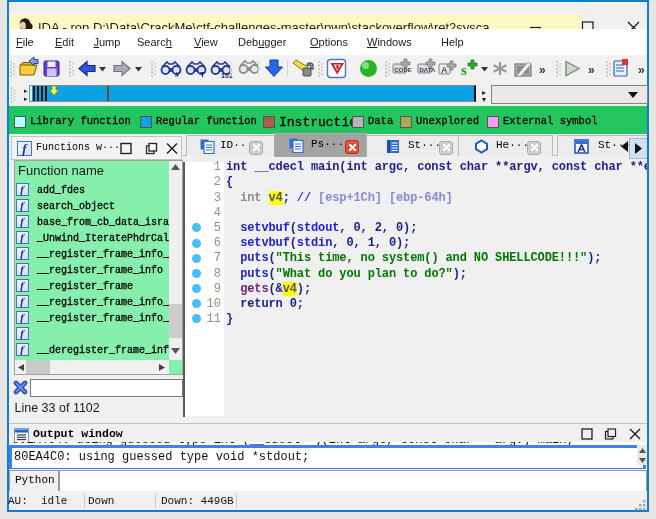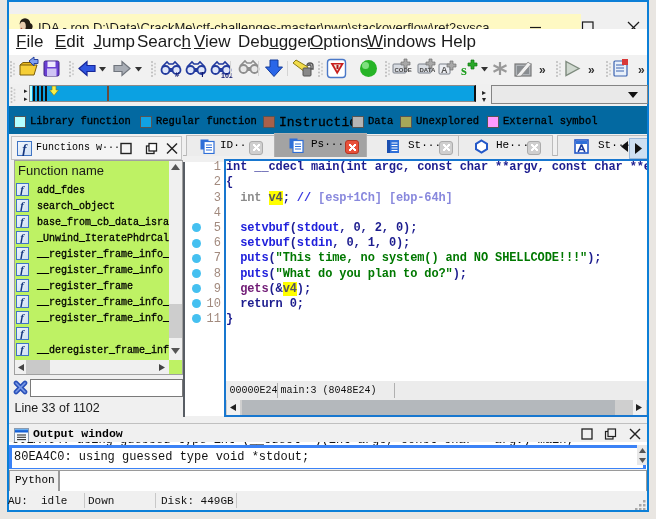--- a/index.html
+++ b/index.html
@@ -1,19 +1,19 @@
 <!DOCTYPE html>
 <html><head><meta charset="utf-8"><style>
 html,body{margin:0;padding:0}
 body{width:656px;height:519px;background:#e9e6e2;font-family:"Liberation Sans",sans-serif;position:relative;overflow:hidden}
 .abs{position:absolute}
 .mono{font-family:"Liberation Mono",monospace}
 #win{position:absolute;left:7px;top:0;width:638px;height:508px;border:2px solid #0c7fd7;background:#f0f0f0}
 .btnline{stroke:#1a1a1a;stroke-width:1.2;fill:none}
-.mi{position:absolute;top:0;height:26px;line-height:26px;font-size:17px;color:#1b1b1b}
+.mi{position:absolute;top:0;height:26px;line-height:26px;font-size:11px;color:#1b1b1b}
 u{text-decoration:underline}
 .fnrow{position:absolute;left:0;height:16px;width:167px;overflow:hidden;white-space:nowrap}
 .fnrow .t{position:absolute;left:22px;top:2.5px;font-size:10px;font-family:"Liberation Mono",monospace;color:#000;-webkit-text-stroke:0.3px #000}
 .ficon{position:absolute;left:0.5px;top:1px;width:11px;height:11px;background:linear-gradient(135deg,#eef4fc,#cfe0f4);border:1px solid #3f74c4;font-family:"Liberation Serif",serif;font-style:italic;font-weight:bold;font-size:11px;color:#13357d;text-align:center;line-height:11px}
 .tab{position:absolute;top:1.5px;height:20px;background:#ececec;border:1px solid #bcbcbc;border-bottom:none}
 .tlab{position:absolute;top:3px;font-size:11px;font-family:"Liberation Mono",monospace;color:#000}
 .cbox{position:absolute;top:5px;width:12px;height:12px;border-radius:3px;background:#cfcfcf;border:1px solid #ababab}
 .cbox:before{content:"";position:absolute;left:2.5px;top:2.5px;width:7px;height:7px;background:
  linear-gradient(45deg,transparent 40%,#fff 40%,#fff 60%,transparent 60%),
  linear-gradient(-45deg,transparent 40%,#fff 40%,#fff 60%,transparent 60%)}
@@ -178,21 +178,21 @@
   </div>
   <div class="abs" style="left:473px;top:4px;font-size:8px;color:#222">▸</div>
   <div class="abs" style="left:473px;top:11px;font-size:8px;color:#222">▾</div>
   <div class="abs" style="left:482px;top:1px;width:155px;height:17px;background:#e9e9e9;border:1px solid #848484">
      <svg class="abs" style="right:8px;top:5px" width="12" height="8">
           <path d="M1 1 L11 1 L6 7 Z" fill="#111"></path>
         </svg>
   </div>
  </div>
 
- <div class="abs" style="left:0;top:104px;width:638px;height:28px;background:#0369a1" id="legend">
+ <div class="abs" style="left:0;top:104px;width:638px;height:28px;background:#22c55e" id="legend">
   <div class="abs" style="left:5px;top:10px;width:10px;height:10px;background:#b4ffff;border:1px solid #555"></div>
   <div class="abs mono" style="left:21px;top:8.5px;font-size:10.5px;color:#000;-webkit-text-stroke:0.3px #000">Library function</div>
   <div class="abs" style="left:131px;top:10px;width:10px;height:10px;background:#11a2e4;border:1px solid #555"></div>
   <div class="abs mono" style="left:147px;top:8.5px;font-size:10.5px;color:#000;-webkit-text-stroke:0.3px #000">Regular function</div>
   <div class="abs" style="left:254px;top:10px;width:10px;height:10px;background:#a8604a;border:1px solid #555"></div>
   <div class="abs mono" style="left:270px;top:8.5px;font-size:13px;color:#000;-webkit-text-stroke:0.3px #000">Instruction</div>
   <div class="abs" style="left:343px;top:10px;width:10px;height:10px;background:#b4b4b4;border:1px solid #555"></div>
   <div class="abs mono" style="left:359px;top:8.5px;font-size:10.5px;color:#000;-webkit-text-stroke:0.3px #000">Data</div>
   <div class="abs" style="left:391px;top:10px;width:10px;height:10px;background:#a8a858;border:1px solid #555"></div>
   <div class="abs mono" style="left:407px;top:8.5px;font-size:10.5px;color:#000;-webkit-text-stroke:0.3px #000">Unexplored</div>
@@ -205,21 +205,21 @@
     <div class="abs" style="left:5px;top:3.5px;width:13px;height:13px;background:linear-gradient(135deg,#f2f7fd,#cfe0f4);border:1.5px solid #3f74c4;font-family:'Liberation Serif',serif;font-style:italic;font-weight:bold;font-size:13px;color:#13357d;text-align:center;line-height:13px">f</div>
     <div class="abs mono" style="left:24px;top:5px;font-size:10px;color:#000">Functions w···</div>
     <svg class="abs" style="left:108px;top:5px" width="62" height="13" viewBox="0 0 62 13">
       <rect x="1" y="1.5" width="10" height="10" fill="none" stroke="#222" stroke-width="1.4"></rect>
       <rect x="26.5" y="4" width="7.5" height="7.5" fill="#fff" stroke="#222" stroke-width="1.3"></rect>
       <rect x="29" y="1.5" width="7.5" height="7.5" fill="#fff" stroke="#222" stroke-width="1.3"></rect>
       <line x1="47" y1="1.5" x2="57" y2="11.5" stroke="#222" stroke-width="1.4"></line>
       <line x1="57" y1="1.5" x2="47" y2="11.5" stroke="#222" stroke-width="1.4"></line>
     </svg>
   </div>
-  <div class="abs" style="left:5px;top:26px;width:167px;height:213px;background:#bef264;border:1px solid #a0a0a0">
+  <div class="abs" style="left:5px;top:26px;width:167px;height:213px;background:#86efac;border:1px solid #a0a0a0">
     <div class="abs" style="left:3px;top:2px;font-size:13px;color:#1a1a1a">Function name</div>
     <div class="fnrow" style="top:21px">
           <span class="ficon">f</span>
           <span class="t">add_fdes</span>
         </div>
     <div class="fnrow" style="top:37px">
           <span class="ficon">f</span>
           <span class="t">search_object</span>
         </div>
     <div class="fnrow" style="top:53px">
@@ -346,39 +346,20 @@
         <path d="M8 0 L1 5.5 L8 11 Z" fill="#111"></path>
       </svg>
   <div class="abs" style="left:446px;top:5px;width:17px;height:19px;background:#cfe0f2;border:1px solid #9ab8d8;z-index:4">
     <svg class="abs" style="left:4px;top:4px" width="9" height="11">
           <path d="M1 0 L8 5.5 L1 11 Z" fill="#111"></path>
         </svg>
   </div>
 
   <div class="abs" style="left:0;top:29px;width:1.5px;height:255px;background:#585d64"></div>
   <div class="abs" style="left:1.5px;top:29px;width:39px;height:254px;background:#fff"></div>
-  <div class="abs" style="left:40.5px;top:26.3px;width:421.5px;height:254.2px;background:#fff;border-left:2px solid #1877cf;border-top:2px solid #1877cf;border-bottom:2px solid #1877cf">
-    <div class="abs" style="left:0;top:219.7px;width:421.5px;height:19.5px;background:#ececec">
-      <div class="abs mono" style="left:4px;top:4px;font-size:10px;color:#111">00000E24</div>
-      <div class="abs" style="left:51px;top:2px;width:1px;height:15px;background:#b0b0b0"></div>
-      <div class="abs mono" style="left:55px;top:4px;font-size:10px;color:#111">main:3 (8048E24)</div>
-      <div class="abs" style="left:168px;top:2px;width:1px;height:15px;background:#b0b0b0"></div>
-    </div>
-    <div class="abs" style="left:0;top:239.2px;width:421.5px;height:15px;background:#cfcfcf">
-      <div class="abs" style="left:1px;top:0;width:13px;height:15px;background:#f1f1f1"></div>
-      <svg class="abs" style="left:4px;top:4px" width="6" height="7">
-            <path d="M6 0 L0 3.5 L6 7 Z" fill="#222"></path>
-          </svg>
-      <div class="abs" style="left:16px;top:0;width:373px;height:15px;background:#b4b8bc"></div>
-      <div class="abs" style="left:407px;top:0;width:13px;height:15px;background:#f1f1f1"></div>
-      <svg class="abs" style="left:410px;top:4px" width="6" height="7">
-            <path d="M0 0 L6 3.5 L0 7 Z" fill="#222"></path>
-          </svg>
-    </div>
-  </div>
   <pre class="abs mono" style="left:13px;top:27.3px;margin:0;width:25px;font-size:12px;line-height:15.17px;color:#a28a7e;text-align:right">  1
   2
   3
   4
   5
   6
   7
   8
   9
  10
@@ -440,21 +421,21 @@
   </div>
   <div class="abs" style="left:0;top:46.5px;width:48px;height:20px;background:#f1f1f1;border:1px solid #9a9a9a">
     <div class="abs mono" style="left:5px;top:3px;font-size:11px;color:#000">Python</div>
   </div>
   <div class="abs" style="left:50px;top:46.5px;width:586px;height:20px;background:#fff;border:1px solid #9a9a9a"></div>
  </div>
 
  <div class="abs" style="left:0;top:489px;width:638px;height:19px;background:#f0f0f0" id="statusbar">
   <div class="abs mono" style="left:-1px;top:3.5px;font-size:11px;color:#111;white-space:pre">AU:  idle</div>
   <div class="abs mono" style="left:79px;top:3.5px;font-size:11px;color:#111">Down</div>
-  <div class="abs mono" style="left:152px;top:3.5px;font-size:11px;color:#111">Disk: 449GB</div>
+  <div class="abs mono" style="left:152px;top:3.5px;font-size:11px;color:#111">Down: 449GB</div>
   <div class="sep" style="left:75px;top:2px;height:15px"></div>
   <div class="sep" style="left:146px;top:2px;height:15px"></div>
   <div class="sep" style="left:227px;top:2px;height:15px"></div>
   <svg class="abs" style="left:626px;top:9px" width="12" height="10">
     <rect x="8" y="0" width="2.5" height="2.5" fill="#a8a8a8"></rect>
     <rect x="4" y="4" width="2.5" height="2.5" fill="#a8a8a8"></rect>
         <rect x="8" y="4" width="2.5" height="2.5" fill="#a8a8a8"></rect>
     <rect x="0" y="8" width="2.5" height="2.5" fill="#a8a8a8"></rect>
         <rect x="4" y="8" width="2.5" height="2.5" fill="#a8a8a8"></rect>
         <rect x="8" y="8" width="2.5" height="2.5" fill="#a8a8a8"></rect>

